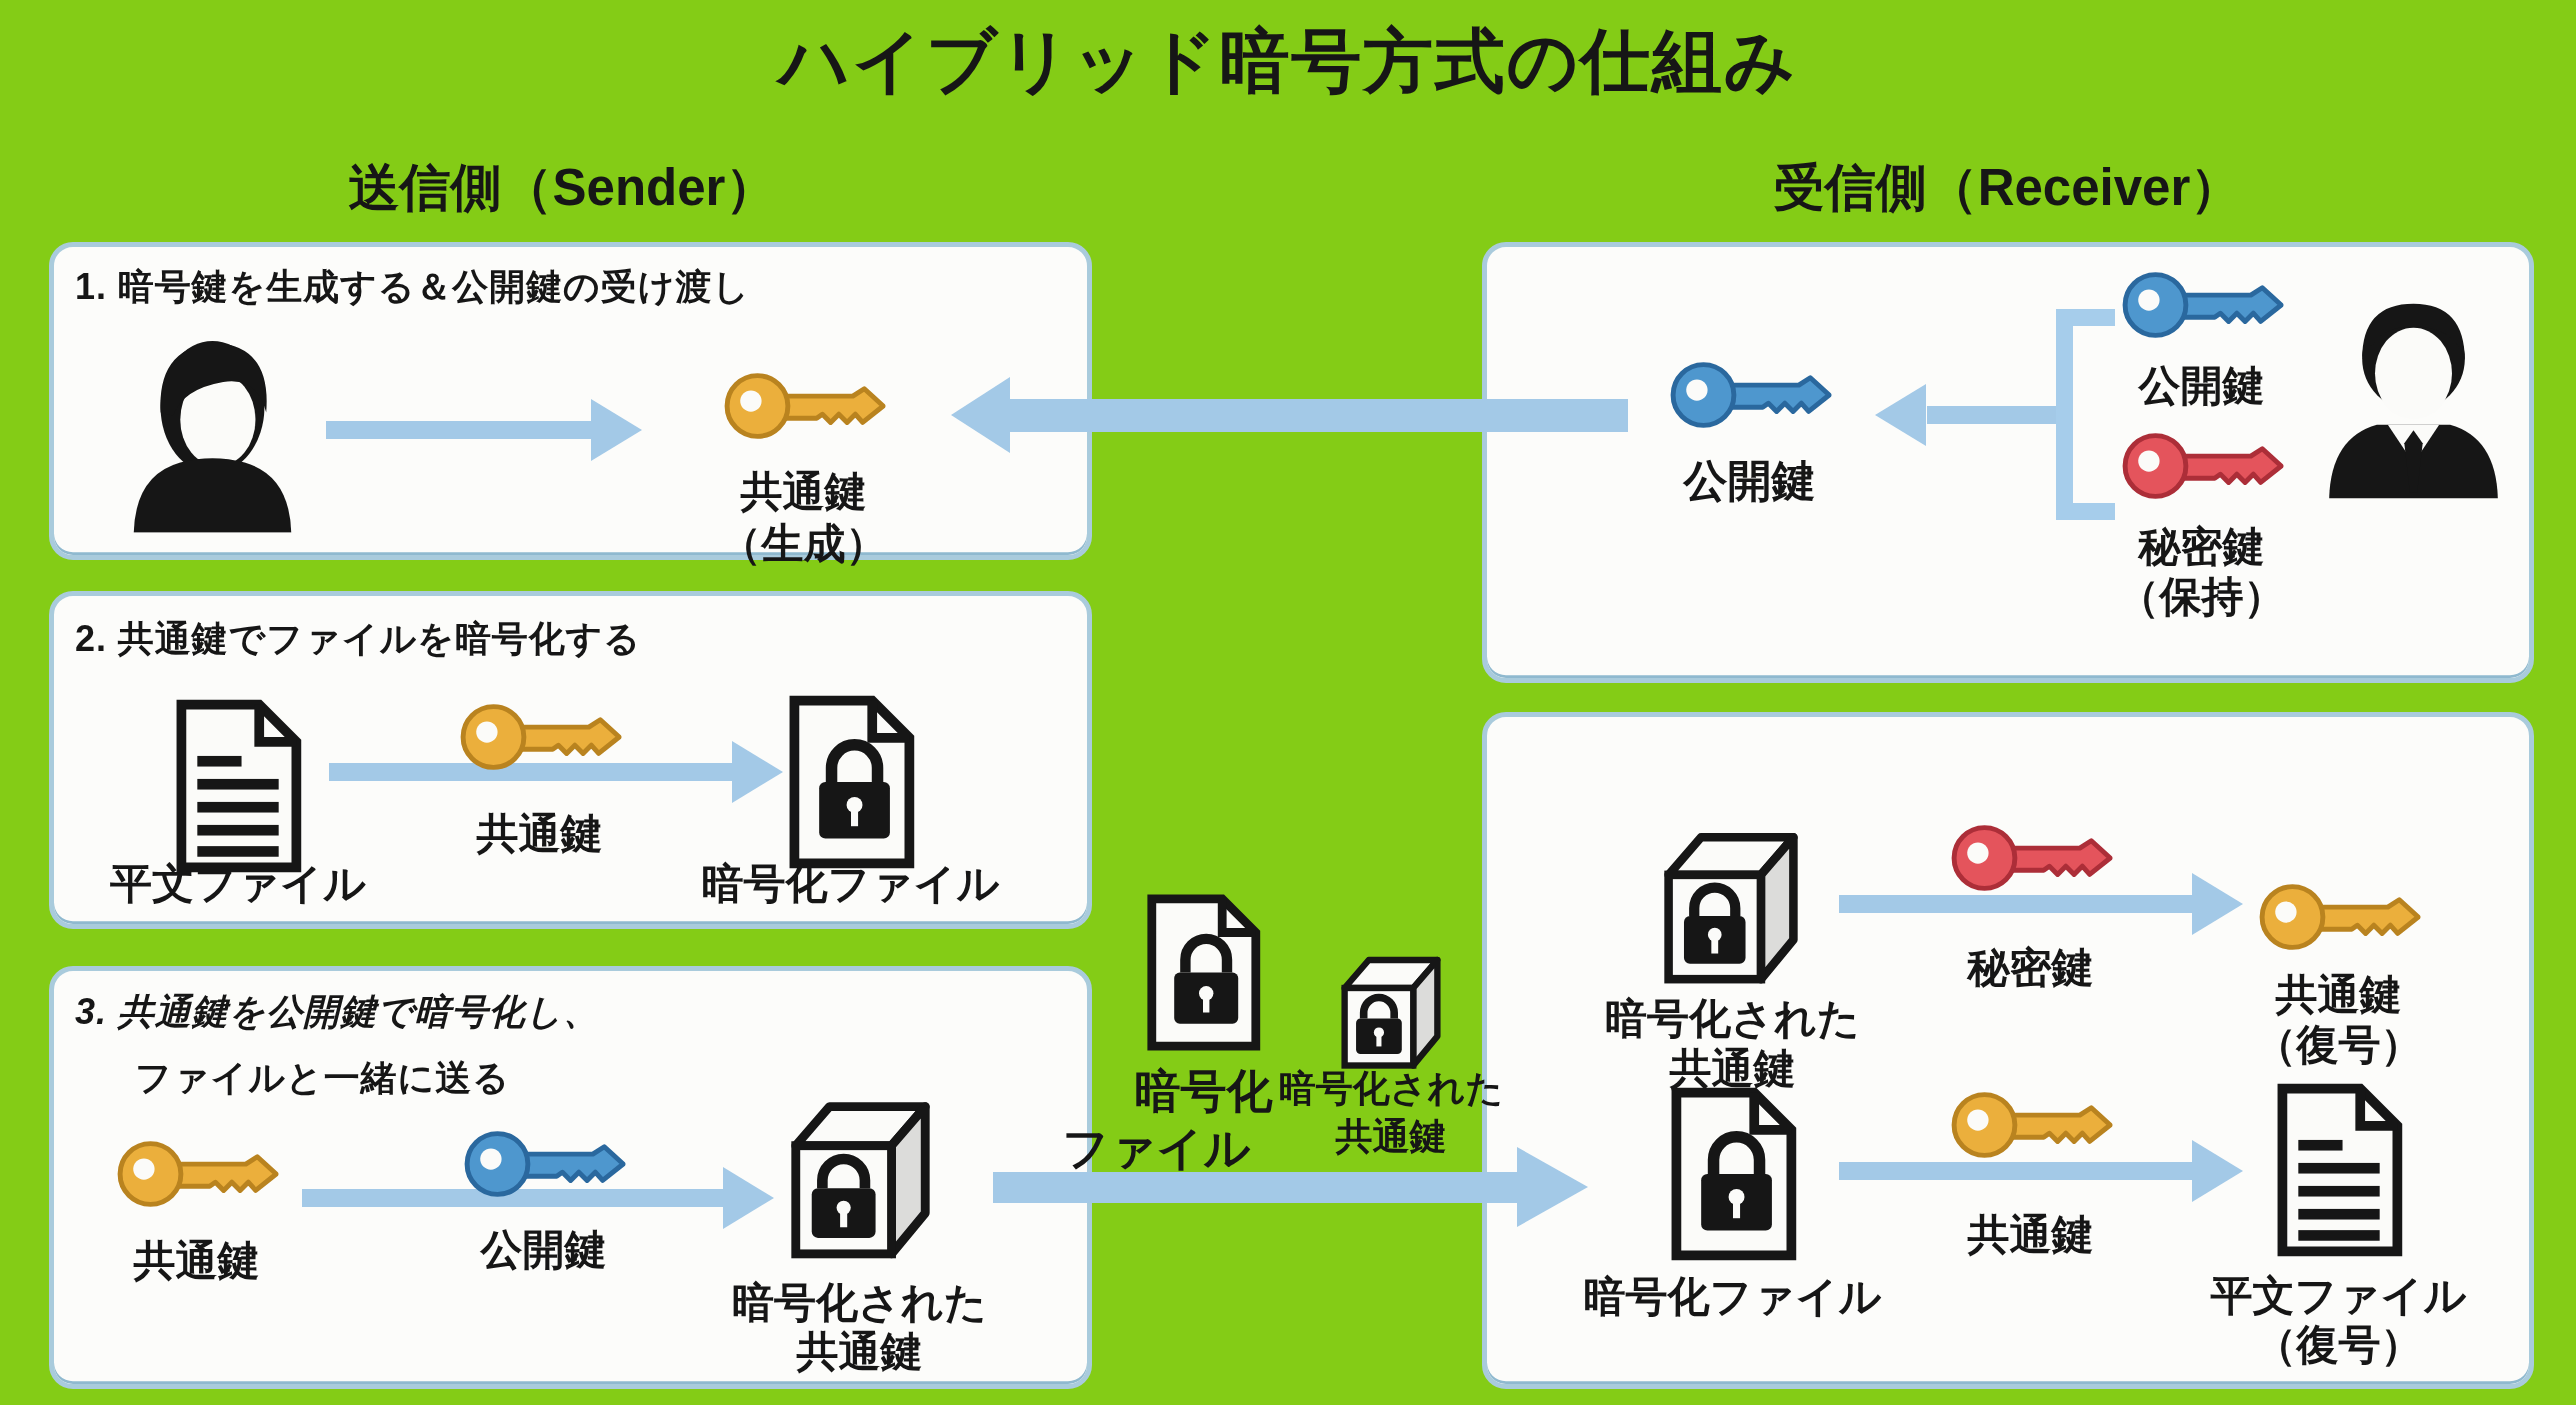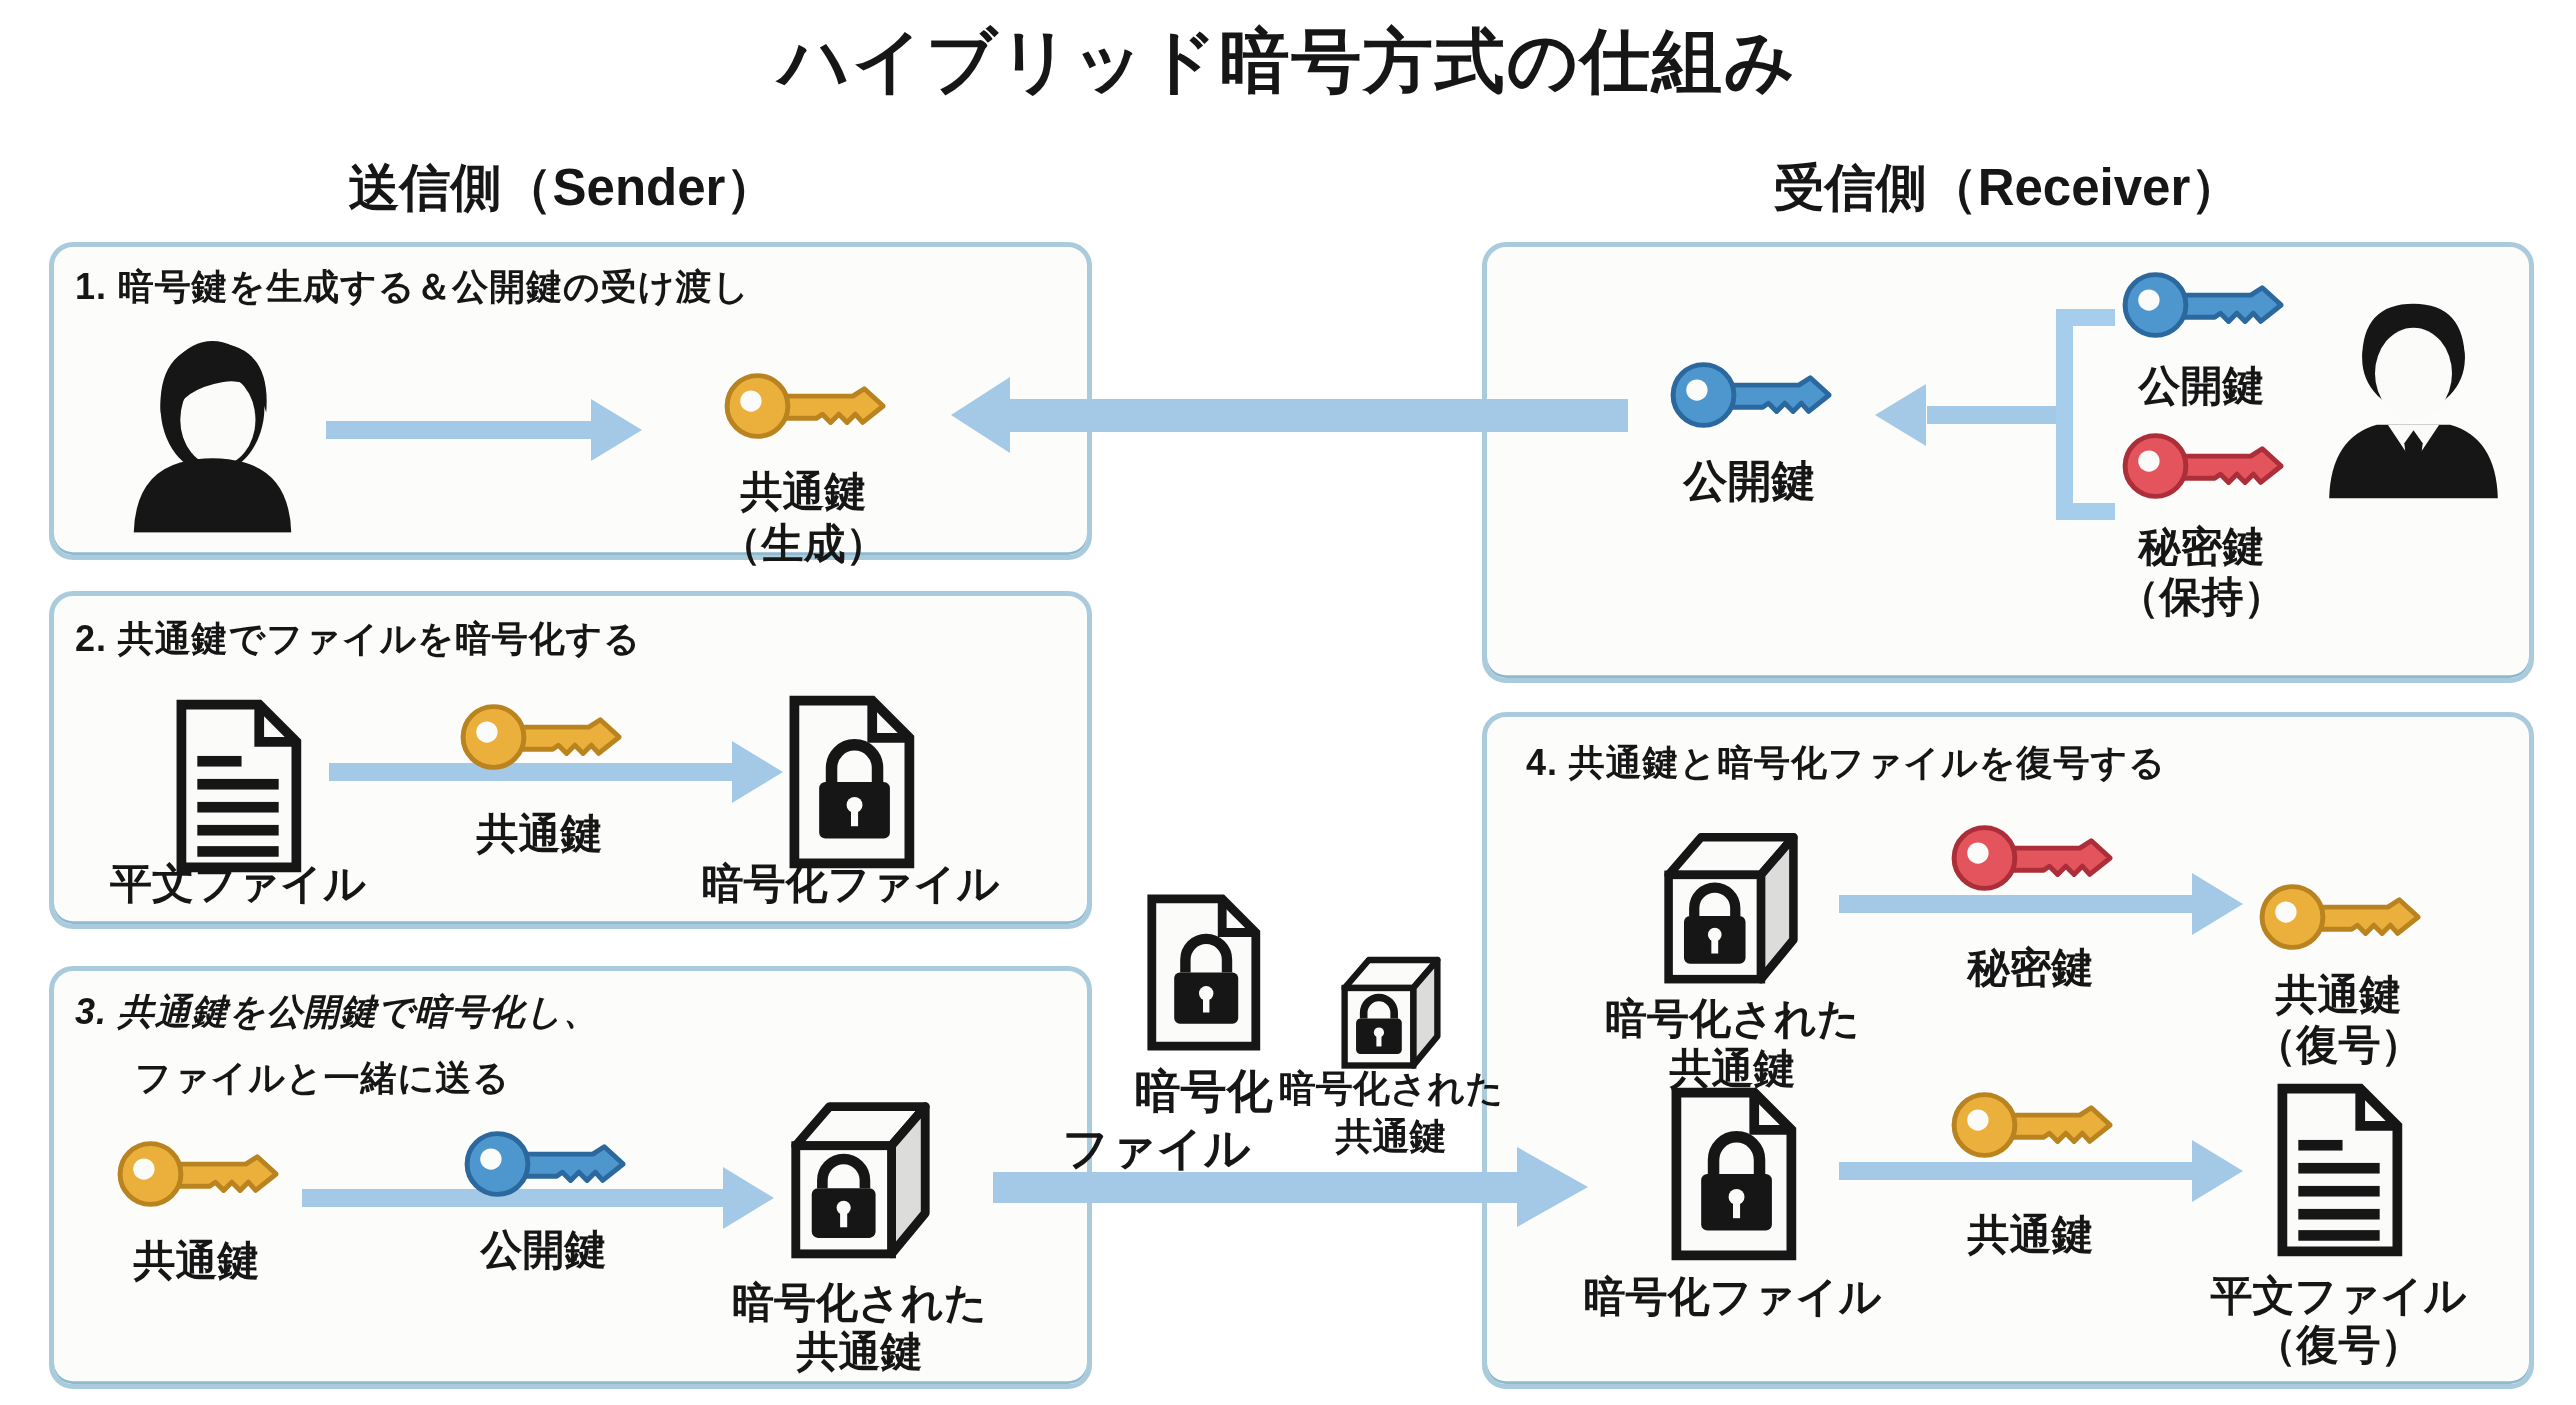--- a/index.html
+++ b/index.html
@@ -1,18 +1,18 @@
 <!DOCTYPE html>
 <html style="font-size:14.6px"><head>
 <meta charset="utf-8">
 <style>
   html,body{margin:0;padding:0;background:#e8e6e2;}
   #canvas{
     position:relative;width:2576px;height:1405px;overflow:hidden;
-    background:#ffffff;
+    background:#84cc16;
     font-family:"Liberation Sans","DejaVu Sans",sans-serif;
     color:#161616;
   }
   .page-title{
     position:absolute;left:0;top:14.6px;width:2576px;text-align:center;
     font-size:70px;font-weight:800;letter-spacing:1.8px;
   }
   .side-header{
     position:absolute;top:154px;width:823px;text-align:center;
     font-size:51px;font-weight:800;
@@ -177,21 +177,20 @@
   <div class="lbl" style="left:1991px;top:362px;width:421px;">公開鍵</div>
   <svg class="icon key-red" style="left:2119px;top:424px;width:165px;height:84px;" viewBox="0 0 180 92" width="165" height="84">
       <use href="#sym-key"></use>
     </svg>
   <div class="lbl" style="left:1991px;top:523px;width:421px;">秘密鍵</div>
   <div class="lbl" style="left:1991px;top:573px;width:421px;">（保持）</div>
   <svg class="icon" style="left:2320px;top:280px;width:187px;height:220px;" viewBox="0 0 204 240" width="187" height="220">
       <use href="#sym-person-male"></use>
     </svg>
 
-  <div class="btitle" style="left:1526px;top:739px;">4. 共通鍵と暗号化ファイルを復号する</div>
 
   <svg class="icon" style="left:1658px;top:825px;width:146px;height:163px;" viewBox="0 0 160 178" width="146" height="163">
       <use href="#sym-cube-lock"></use>
     </svg>
   <div class="lbl" style="left:1522px;top:995px;width:421px;">暗号化された</div>
   <div class="lbl" style="left:1522px;top:1045px;width:421px;">共通鍵</div>
   <svg class="icon key-red" style="left:1948px;top:816px;width:165px;height:84px;" viewBox="0 0 180 92" width="165" height="84">
       <use href="#sym-key"></use>
     </svg>
   <div class="abody" style="left:1839px;top:895px;width:353px;height:18.3px;"></div>

